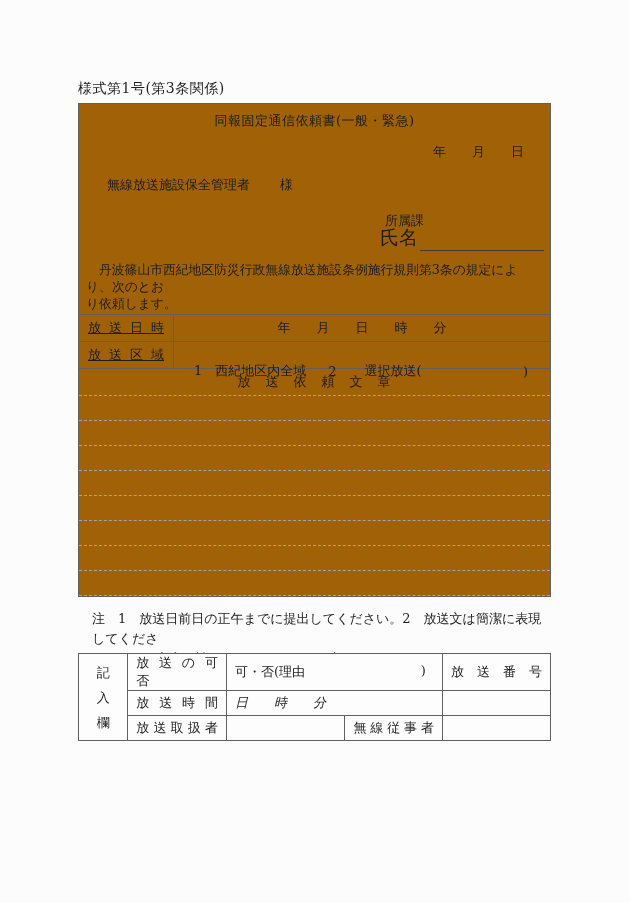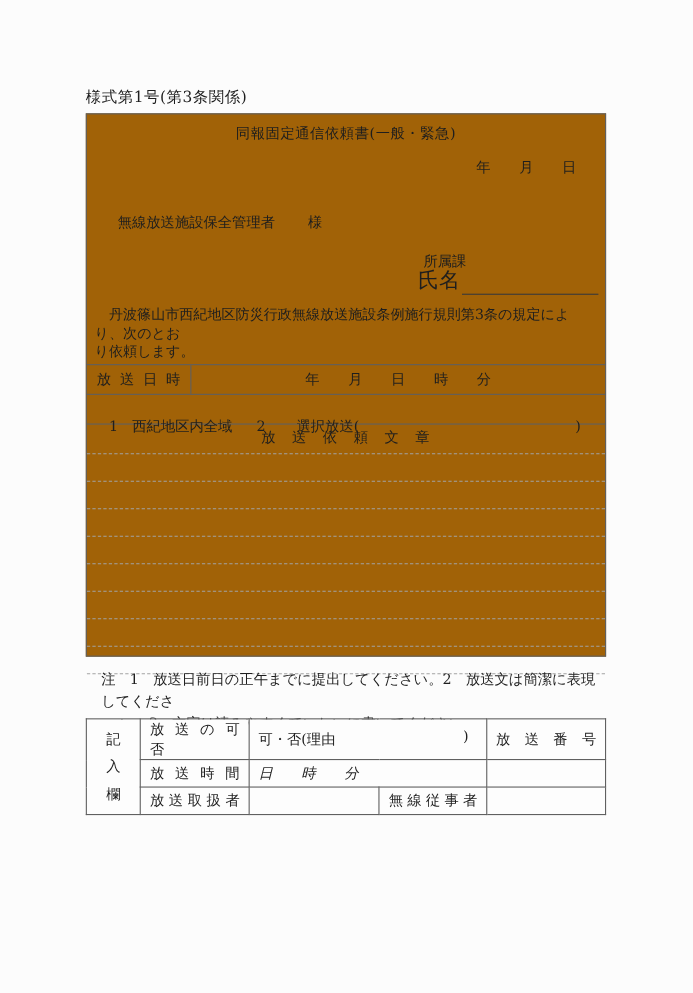--- a/index.html
+++ b/index.html
@@ -13,34 +13,34 @@
 
   .form-id { position:absolute; left:78px; top:80px; font-size:14px; letter-spacing:0.5px; }
 
   .main-box {
     position:absolute; left:78px; top:103px; width:473px; height:494px;
     border:1px solid #606060; background:#a16207;
   }
 
   .title-line { margin-top:8px; text-align:center; font-size:13px; letter-spacing:0.5px; }
   .date-line  { margin-top:13px; text-align:right; padding-right:26px; font-size:13px; }
-  .recipient-line { margin-top:32px; padding-left:28px; font-size:13px; }
+  .recipient-line { margin-top:15px; padding-left:28px; font-size:13px; }
   .recipient-line .honorific { margin-left:30px; }
   .dept-line  { margin-top:18px; padding-left:306px; font-size:13px; }
   .name-line  { margin-top:3px; padding-left:301px; font-size:19px; display:flex; align-items:flex-end; height:18px; }
   .name-underline { flex:0 0 124px; border-bottom:1px solid #3a3a3a; height:17px; margin-left:2px; }
 
   .body-text { margin-top:10px; padding:0 7px; font-size:12.8px; line-height:17px; }
   .body-text .indent { text-indent:13px; }
 
   .form-table { margin-top:2px; border-top:1px solid #606060; font-size:13px; }
   .trow { display:flex; border-bottom:1px solid #606060; height:27px; align-items:stretch; }
   .tlabel {
     width:95px; border-right:1px solid #606060;
-    display:flex; align-items:center; padding:0 9px;
+    display:flex; align-items:center; padding:0 9px;text-decoration:underline;
   }
   .jlabel { display:block; width:100%; text-align:justify; text-align-last:justify; }
   .tvalue { flex:1; display:flex; align-items:center; }
   .tvalue.center { justify-content:center; }
   .area-opts { width:100%; display:flex; align-items:center; padding-left:20px;margin-top:32px; }
   .area-opts .opt2num { margin-left:22px; }
   .area-opts .opt2lbl { margin-left:28px; }
   .area-opts .cparen  { margin-left:auto; margin-right:22px; }
 
   .msg-header { height:27px; line-height:26px; text-align:center; border-bottom:1px dashed #a3a3a3; letter-spacing:1px; }
@@ -83,20 +83,23 @@
     </div>
 
     <div class="form-table">
       <div class="trow">
         <div class="tlabel">
           <span class="jlabel">放 送 日 時</span>
         </div>
         <div class="tvalue center">年　　月　　日　　時　　分</div>
       </div>
       <div class="trow">
+        <div class="tlabel">
+          <span class="jlabel">放 送 区 域</span>
+        </div>
         <div class="tvalue">
           <div class="area-opts">
             <span>1　西紀地区内全域</span>
             <span class="opt2num">2</span>
             <span class="opt2lbl">選択放送(</span>
             <span class="cparen">)</span>
           </div>
         </div>
       </div>
       <div class="msg-header">放　送　依　頼　文　章</div>

